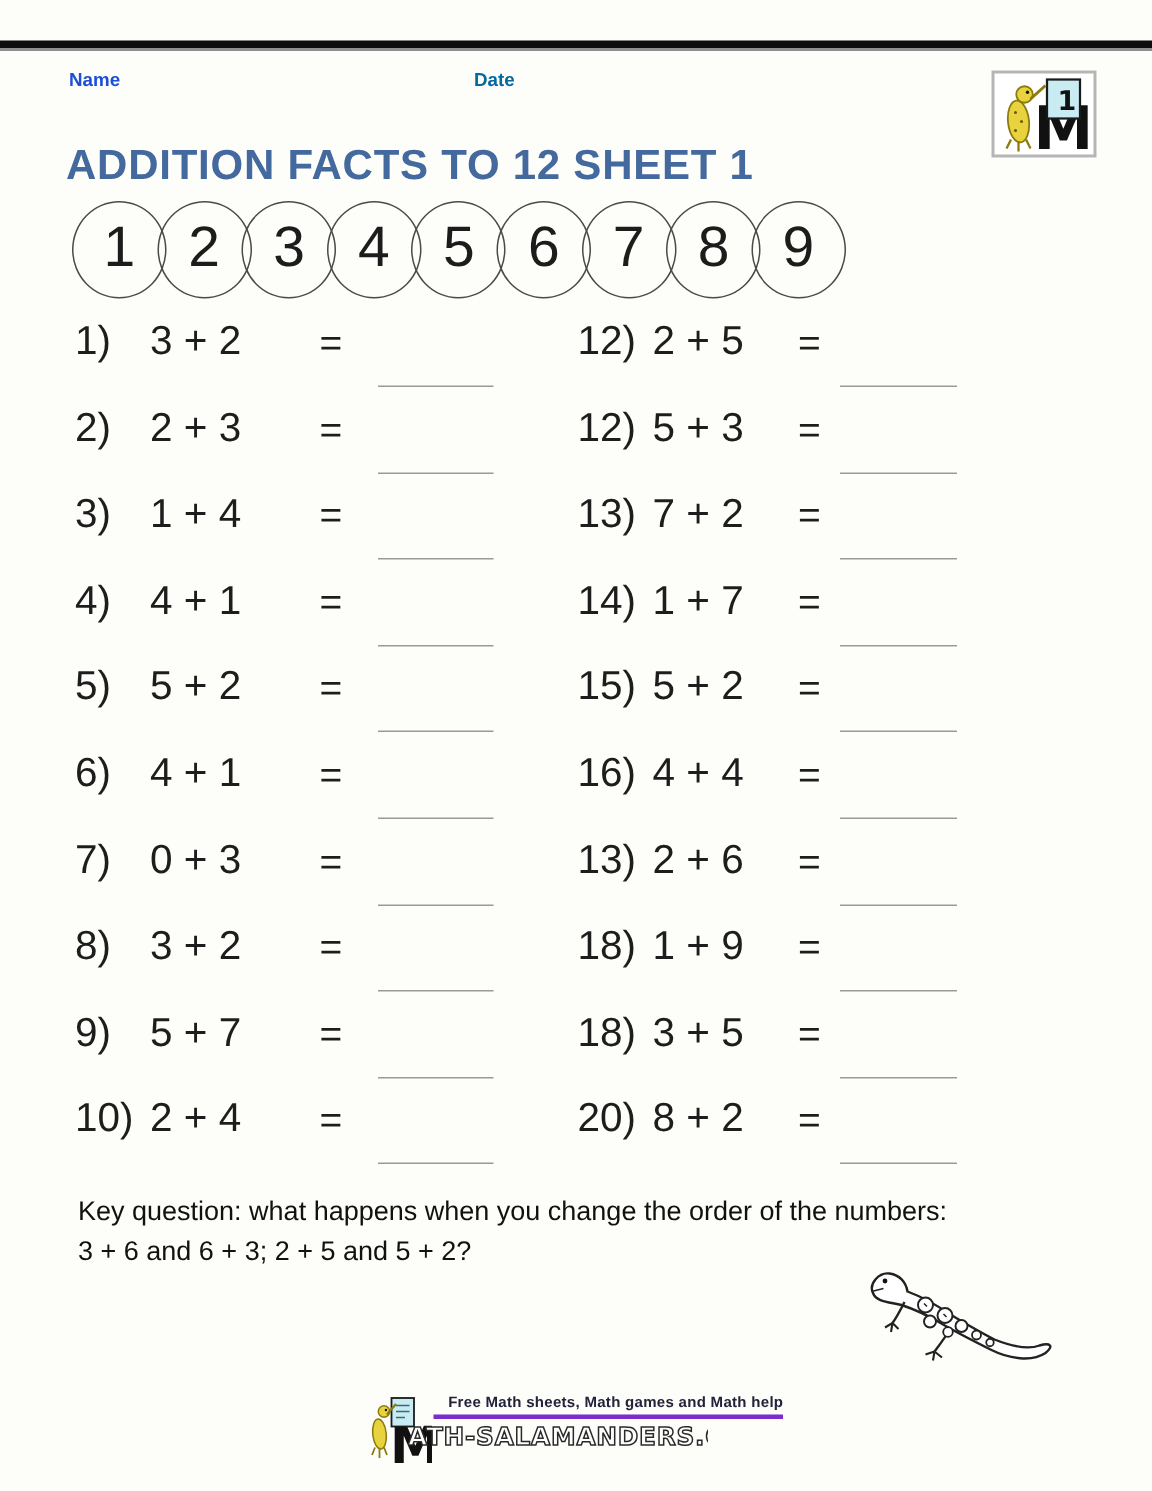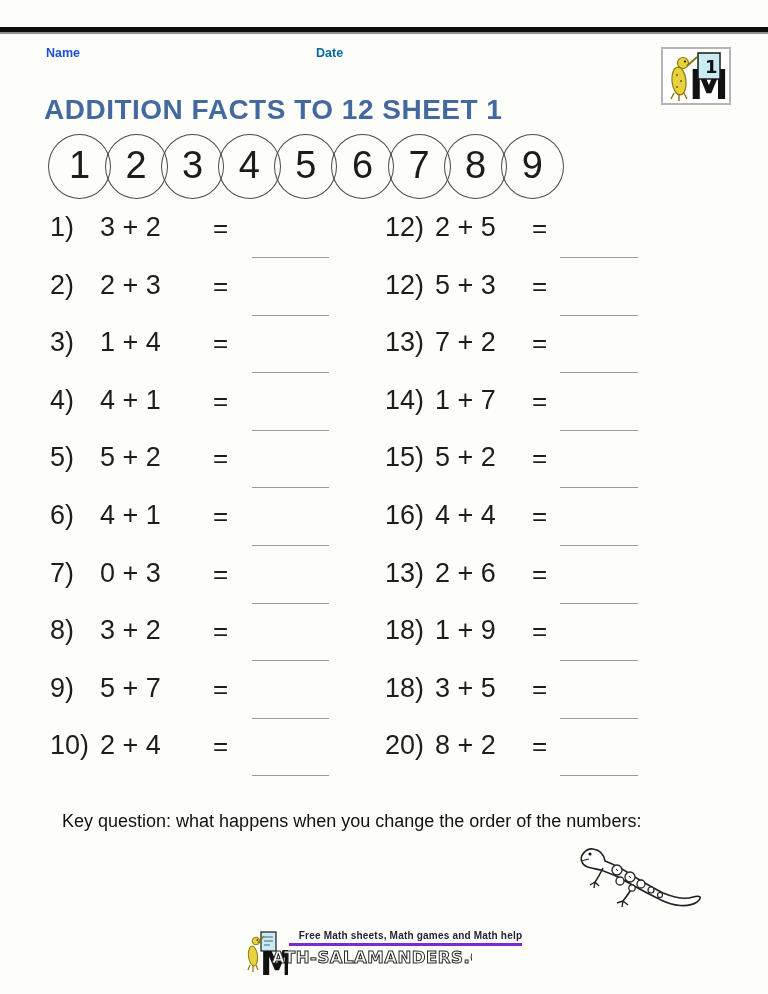--- a/index.html
+++ b/index.html
@@ -44,21 +44,21 @@
   .prow { position:relative; height:57.6px; }
   .pnum  { position:absolute; left:2px;  top:0; font-size:27px; }
   .pexpr { position:absolute; left:52px; top:0; font-size:27px; }
   .peq   { position:absolute; top:1px; font-size:26px; }
   .pcol.left  .peq { left:165px; }
   .pcol.right .peq { left:149px; }
   .pline { position:absolute; top:45px; height:1px; background:#9a9a9a; }
   .pcol.left  .pline { left:204px; width:77px; }
   .pcol.right .pline { left:177px; width:78px; }
 
-  .key-question { position:absolute; left:62px; top:794px; font-size:18px; line-height:27px; color:#111;margin-top:14px; }
+  .key-question { position:absolute; left:52px; top:794px; font-size:18px; line-height:27px; color:#111; }
 
   .salamander-wrap { position:absolute; left:572px; top:836px; width:140px; height:88px; }
 
   .footer { position:absolute; left:0; top:930px; width:768px; display:flex; justify-content:center; }
   .footer-inner { display:flex; align-items:flex-start; }
   .footer-right { margin-left:1px; }
   .f-tagline { font-size:10px; font-weight:700; color:#22223a; letter-spacing:0.2px; padding-left:10px; white-space:nowrap; }
   .f-rule { height:2.5px; background:#7c2bcd; margin-top:2px; }
   .f-wordmark { margin-left:-17px; margin-top:0; }
 </style>
@@ -229,20 +229,21 @@
       <span class="pnum">20)</span>
       <span class="pexpr">8 + 2</span>
       <span class="peq">=</span>
       <div class="pline"></div>
     </div>
   </div>
 </div>
 
 <div class="key-question">
   <div>Key question: what happens when you change the order of the numbers:</div>
+  <div>3 + 6 and 6 + 3; 2 + 5 and 5 + 2?</div>
 </div>
 
 <div class="salamander-wrap">
   <svg width="140" height="88" viewBox="0 0 140 88">
     <path d="M10,26 C7,20 14,12 21,13 C28,14 32,19 33,25
              C41,28 51,33 61,40 C71,46 81,52 91,57
              C101,61 113,64 121,61 C128,59 131,61 125,66
              C116,72 101,70 89,64 C77,58 65,52 55,46
              C45,40 35,36 29,34 C21,32 12,32 10,26 Z" fill="#ffffff" stroke="#222" stroke-width="1.6"></path>
     <circle cx="18" cy="18" r="1.6" fill="#111"></circle>

